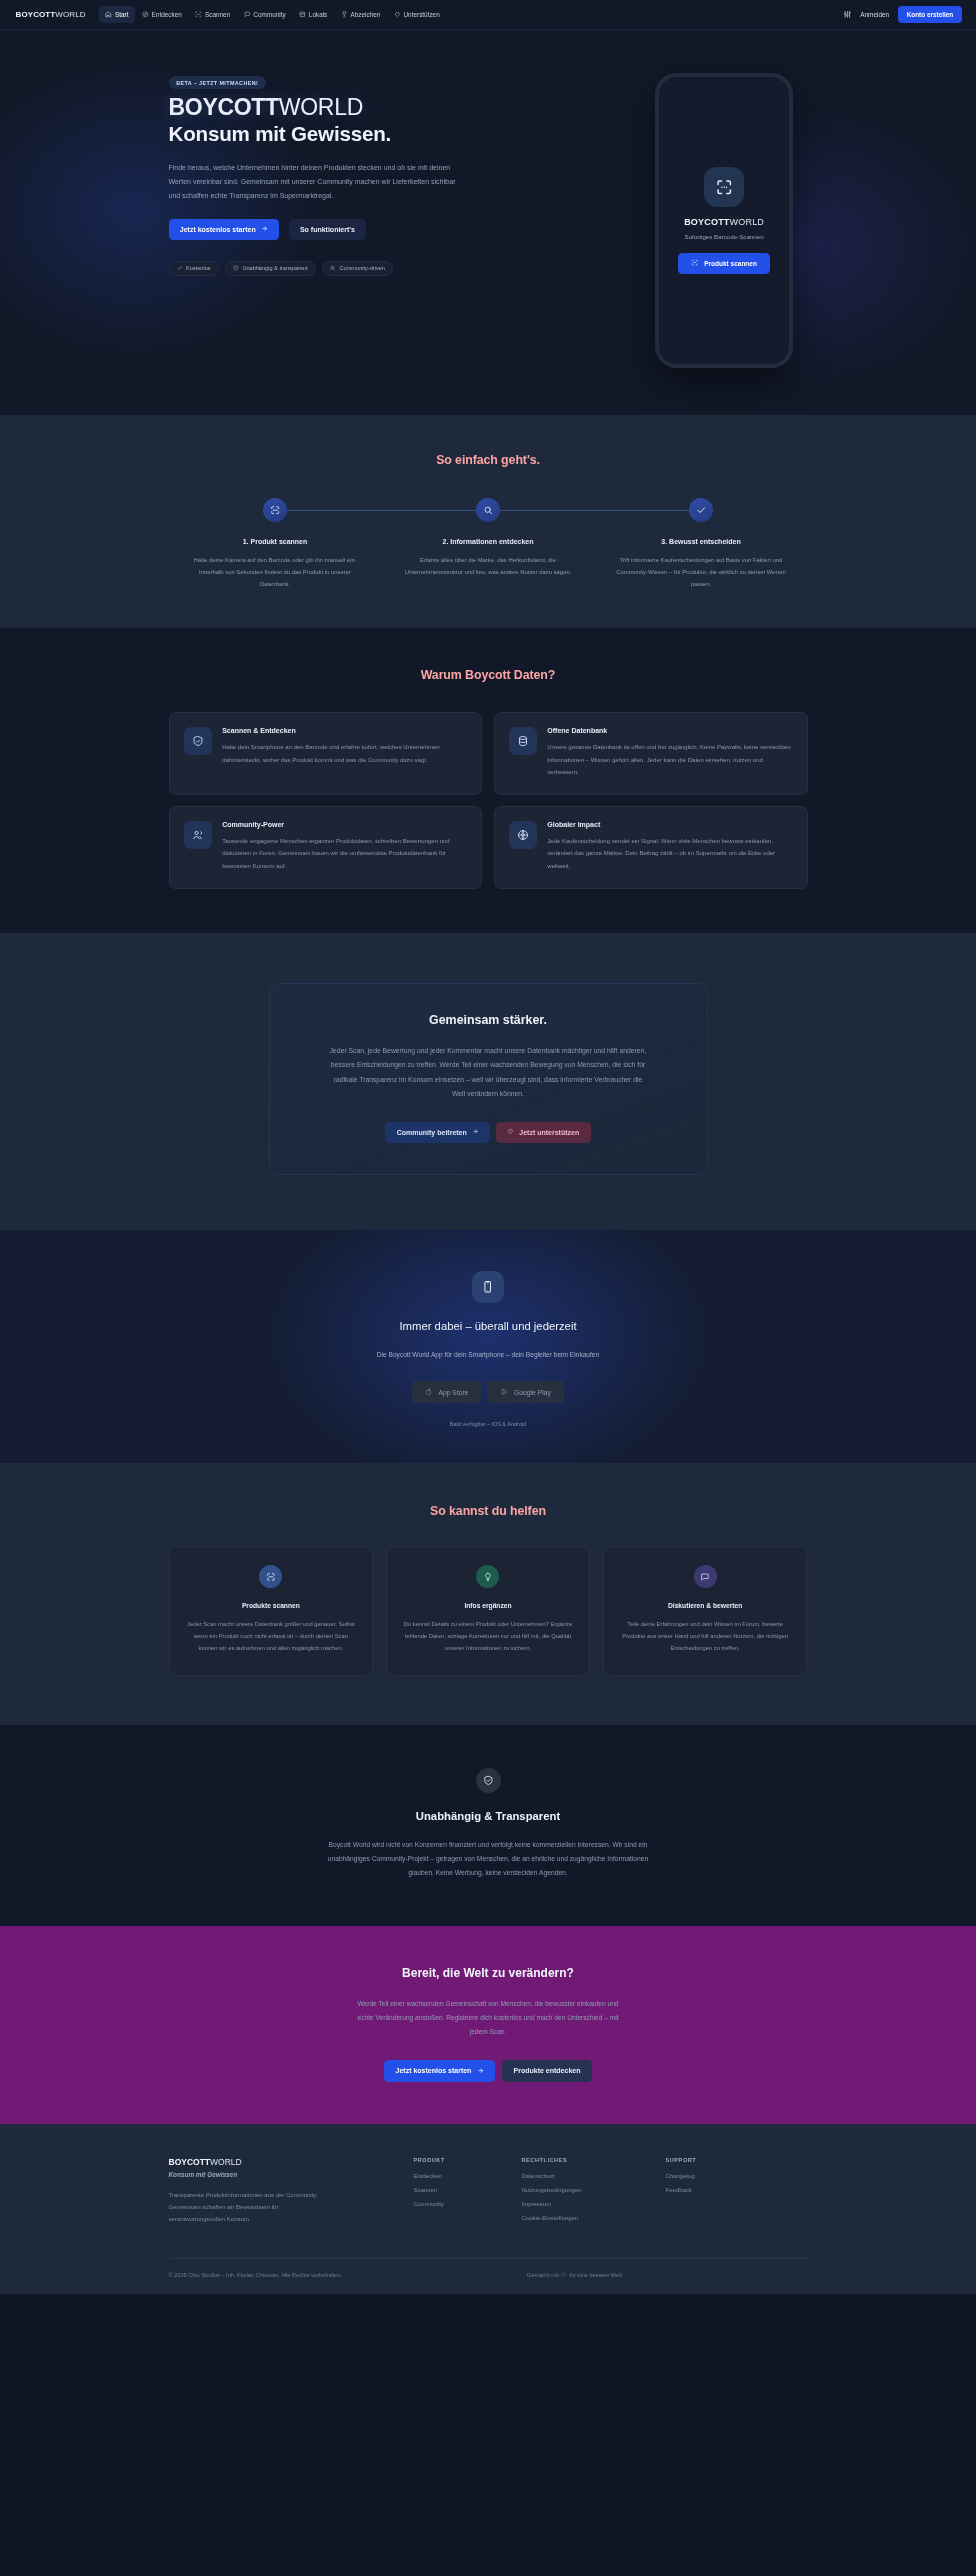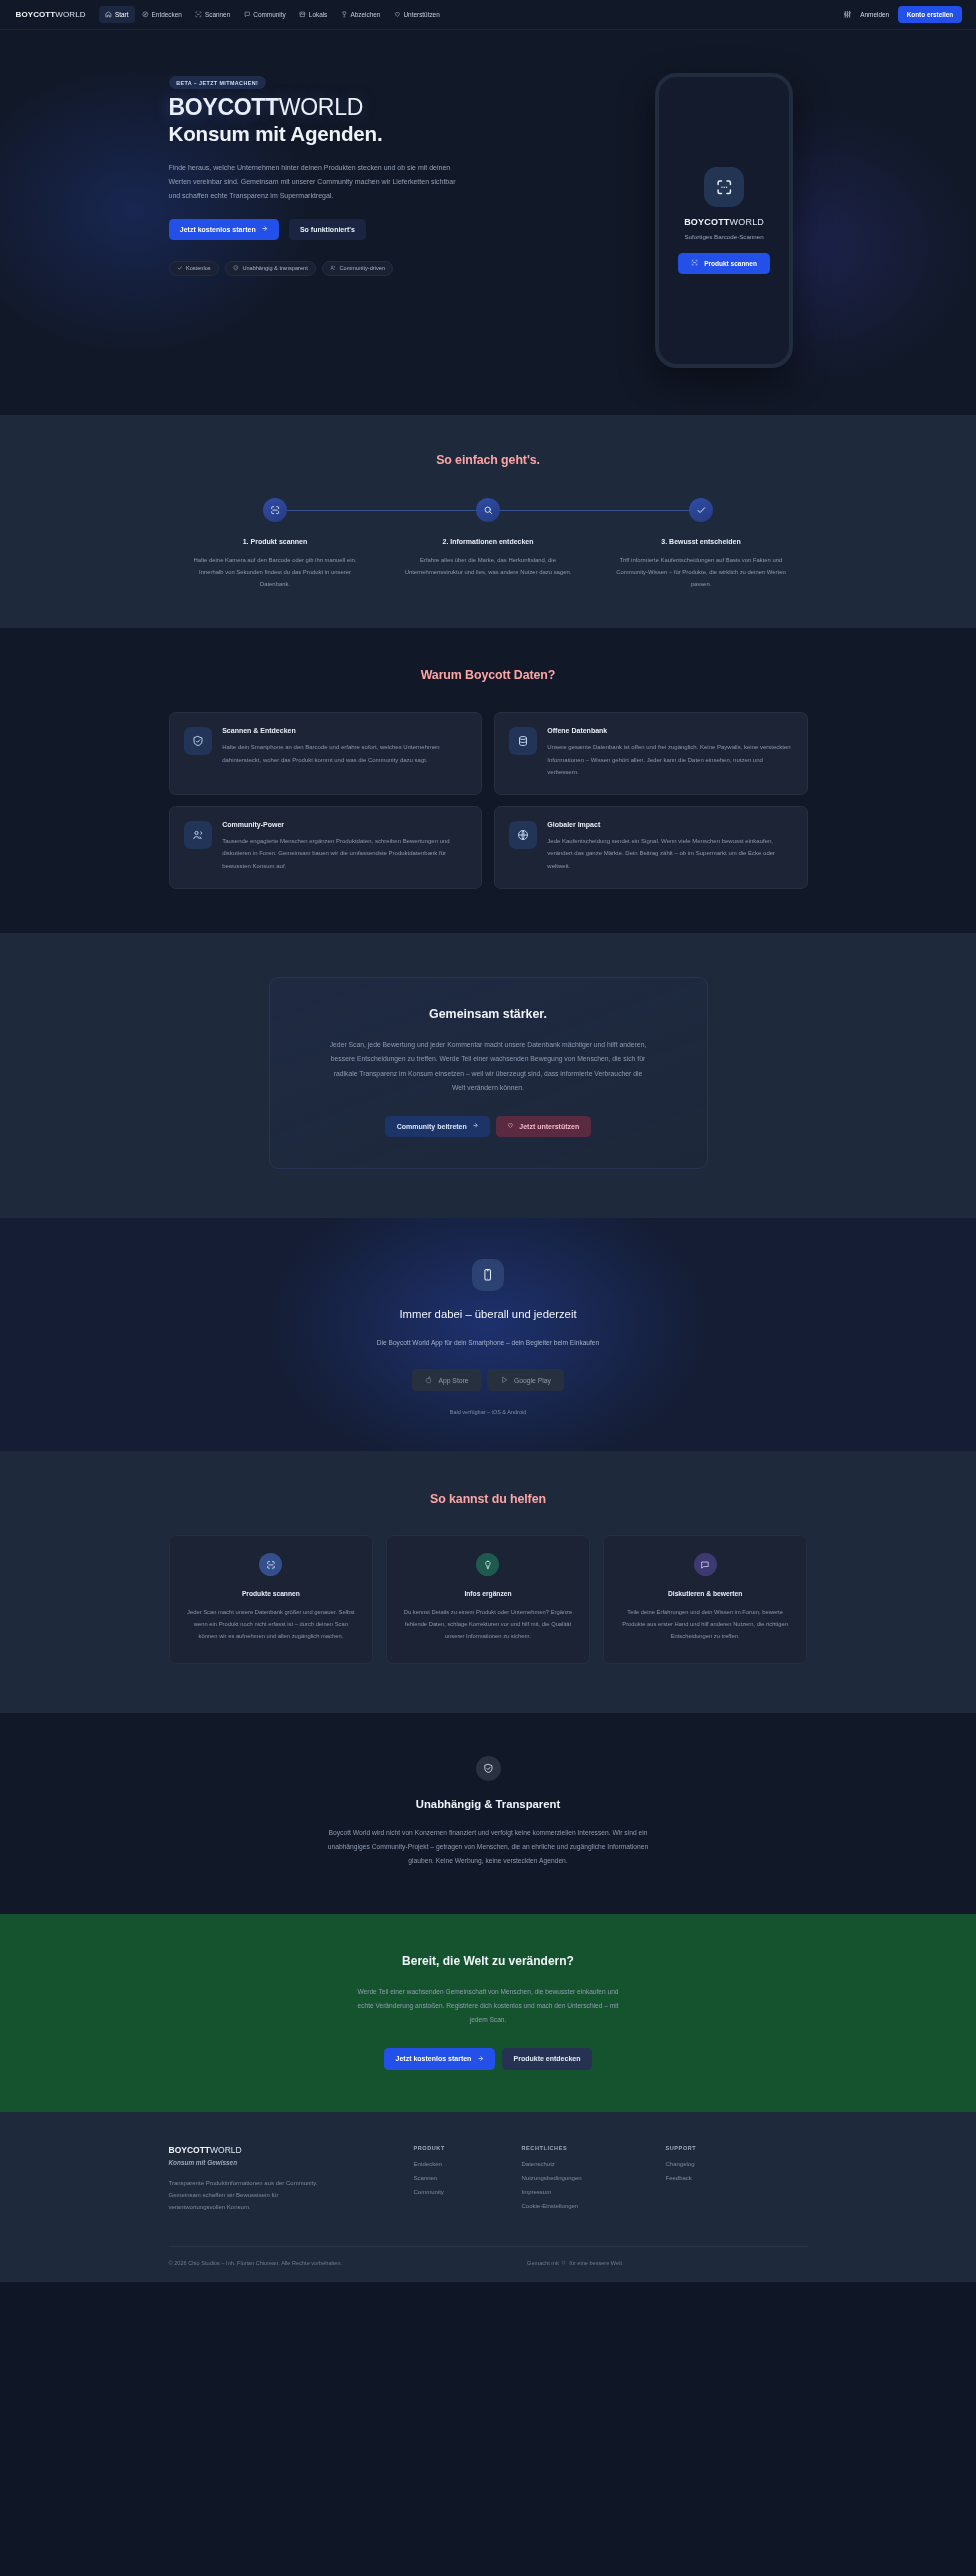--- a/index.html
+++ b/index.html
@@ -154,21 +154,21 @@
   .card-ico {
     width:28px; height:28px; border-radius:6.7px; background:#223457; flex:none;
     display:flex; align-items:center; justify-content:center;
   }
   .card-ico svg { width:12px; height:12px; }
   .card-h { font-size:7px; font-weight:700; color:#eaeff8; margin-bottom:7.2px; }
   .card-p { font-size:6px; line-height:2.05; color:#8a97ac; }
 
   
   .panel {
-    margin:0 auto; width:439px;
+    margin:6px auto; width:439px;
     background:#18203200; border:0.5px solid #283355; border-radius:9.3px;
     padding:29px 31px 31px; text-align:center;
     background-image:linear-gradient(160deg,rgba(31,44,82,.32),rgba(24,32,52,.18));
   }
   .panel-h { font-size:12.4px; font-weight:700; color:#eef2f9; margin-bottom:17.5px; }
   .panel-p { font-size:6.8px; line-height:2.1; color:#8d9ab0; max-width:319px; margin:0 auto 20.6px; }
   .panel-btns { display:flex; gap:6.2px; justify-content:center; }
   .btn-community { background:#1d3468; color:#dce6fb; }
   .btn-support { background:#5a2b40; color:#f3b9cd; }
   .btn-support svg { width:6.7px; height:6.7px; }
@@ -214,21 +214,21 @@
   .ind { text-align:center; }
   .ind-ico {
     width:25px; height:25px; border-radius:50%; background:#2a3241;
     display:flex; align-items:center; justify-content:center; margin:0 auto 16.5px;
   }
   .ind-ico svg { width:10.8px; height:10.8px; }
   .ind-h { font-size:11.3px; font-weight:700; color:#f0f4fb; margin-bottom:16.5px; }
   .ind-p { font-size:6.7px; line-height:2.1; color:#8f9cb1; max-width:330px; margin:0 auto; }
 
   
-  .cta { background:#14532d; padding:40px 12px 42px; text-align:center; }
+  .cta { background:#701a75; padding:40px 12px 42px; text-align:center; }
   .cta-h { font-size:12px; font-weight:700; color:#f1f5fb; margin-bottom:16.5px; }
   .cta-p { font-size:6.6px; line-height:2.1; color:#919eb4; max-width:278px; margin:0 auto 21.6px; }
   .cta-btns { display:flex; gap:7.2px; justify-content:center; }
   .btn-outline2 { background:#253252; color:#e8eef9; }
 
   
   .footer { background:#1e293b; padding:33px 0 0; }
   .foot-grid { display:flex; }
   .foot-brand { width:245px; padding-right:20.6px; }
   .foot-logo { font-size:8.5px; margin-bottom:4.1px; }
@@ -333,21 +333,21 @@
 </div>
 
 <section class="hero">
   <div class="wrap">
     <div class="hero-grid">
       <div class="hero-left">
         <div class="badge">BETA – JETZT MITMACHEN!</div>
         <div class="h1">
           <b>BOYCOTT</b><span>WORLD</span>
         </div>
-        <div class="h2">Konsum mit Agenden.</div>
+        <div class="h2">Konsum mit Gewissen.</div>
         <p class="hero-lead">Finde heraus, welche Unternehmen hinter deinen Produkten stecken und ob sie mit deinen Werten vereinbar sind. Gemeinsam mit unserer Community machen wir Lieferketten sichtbar und schaffen echte Transparenz im Supermarktregal.</p>
         <div class="hero-btns">
           <button class="btn btn-blue">
             <span>Jetzt kostenlos starten</span>
             <span><svg width="7.2" height="7.2" viewBox="0 0 24 24" fill="none" stroke="currentColor" stroke-width="2.4">
                   <path d="M5 12h13M12 5l7 7-7 7"></path>
                 </svg></span>
           </button>
           <button class="btn btn-ghost">So funktioniert's</button>
         </div>

